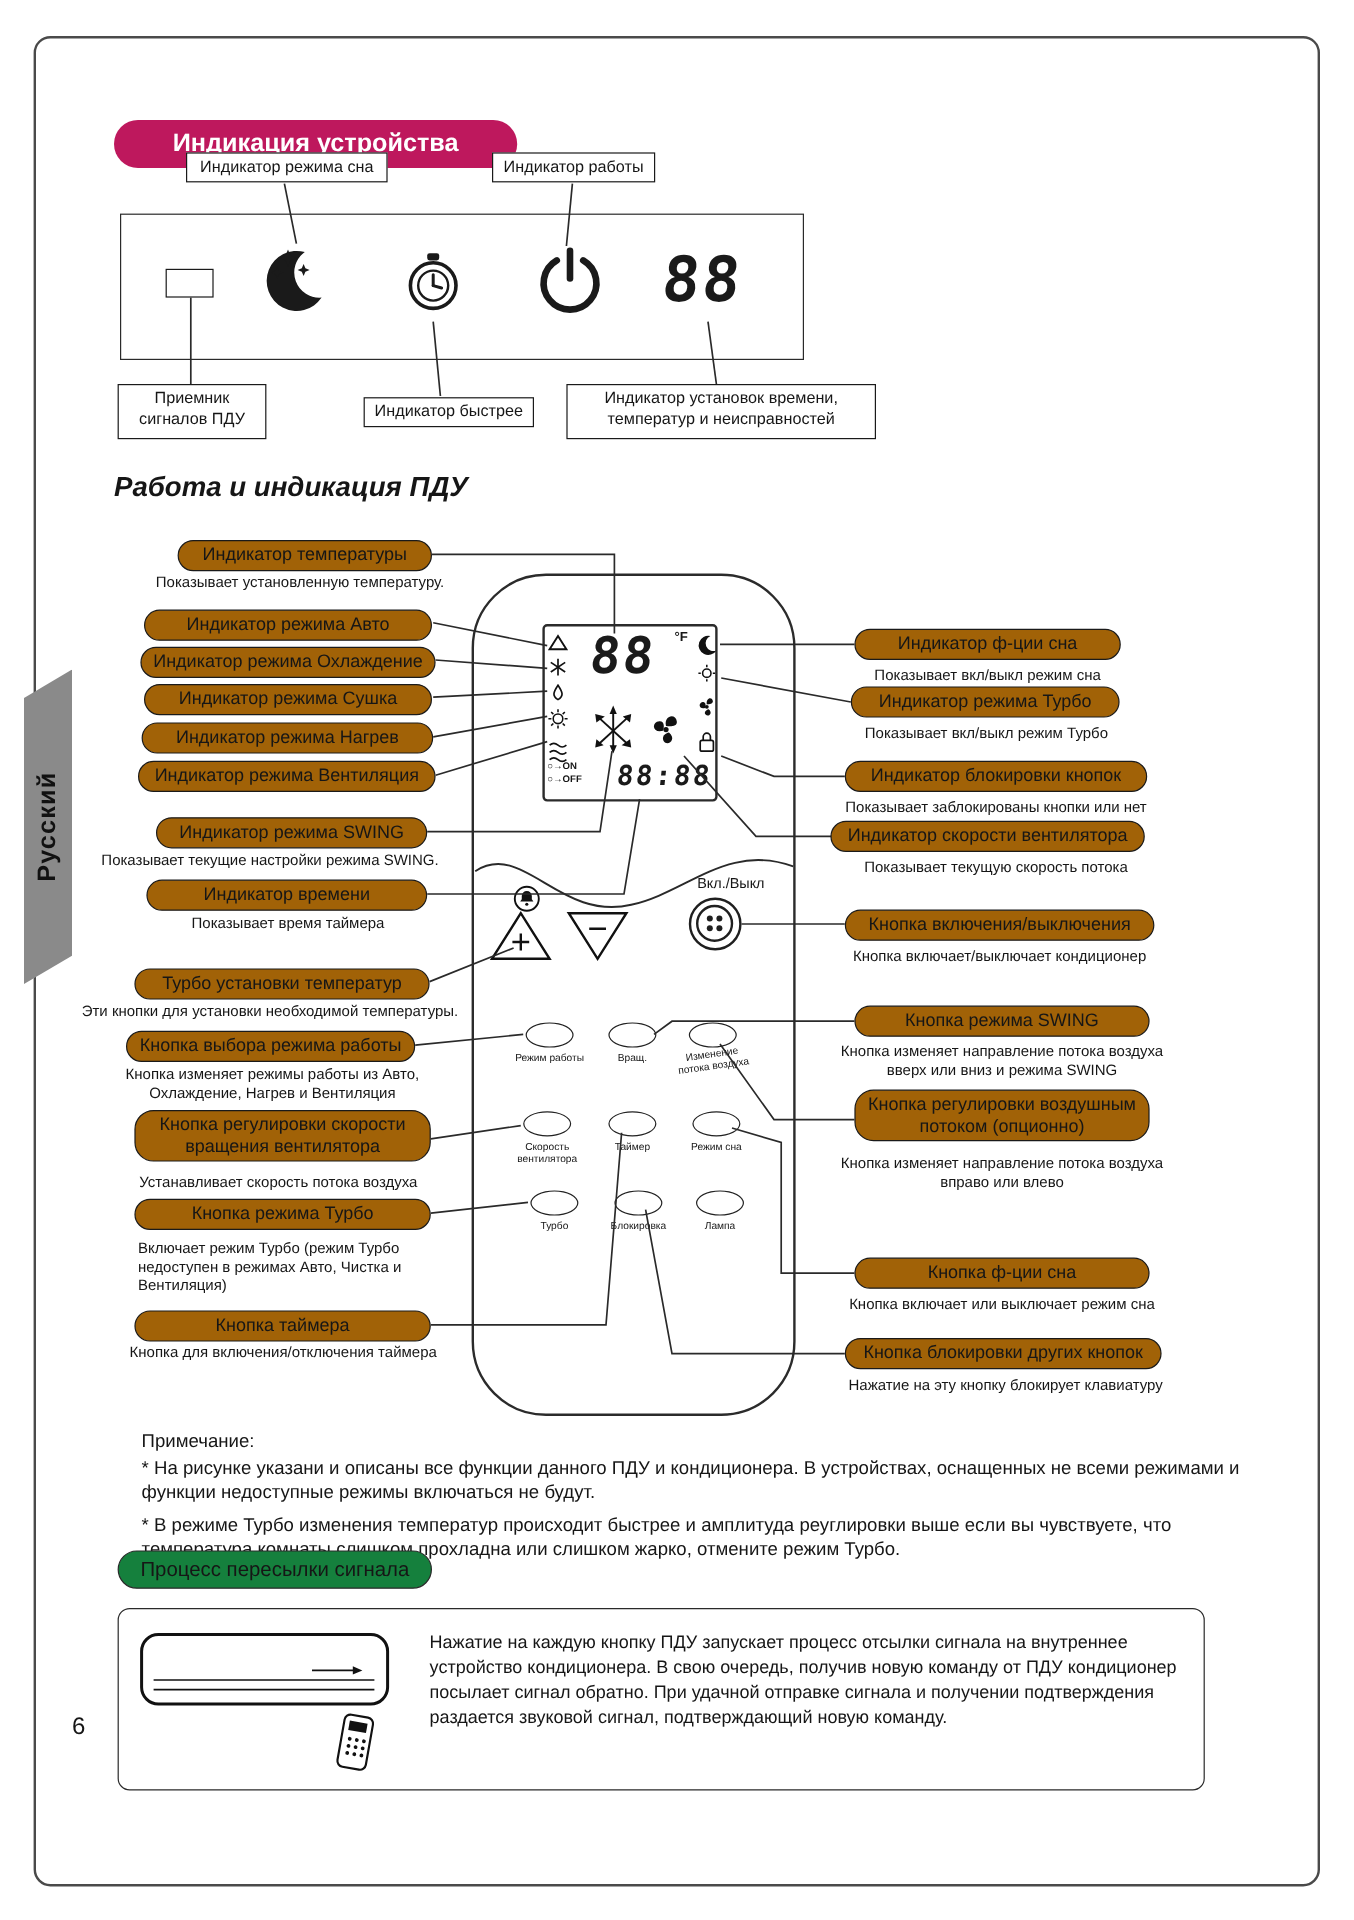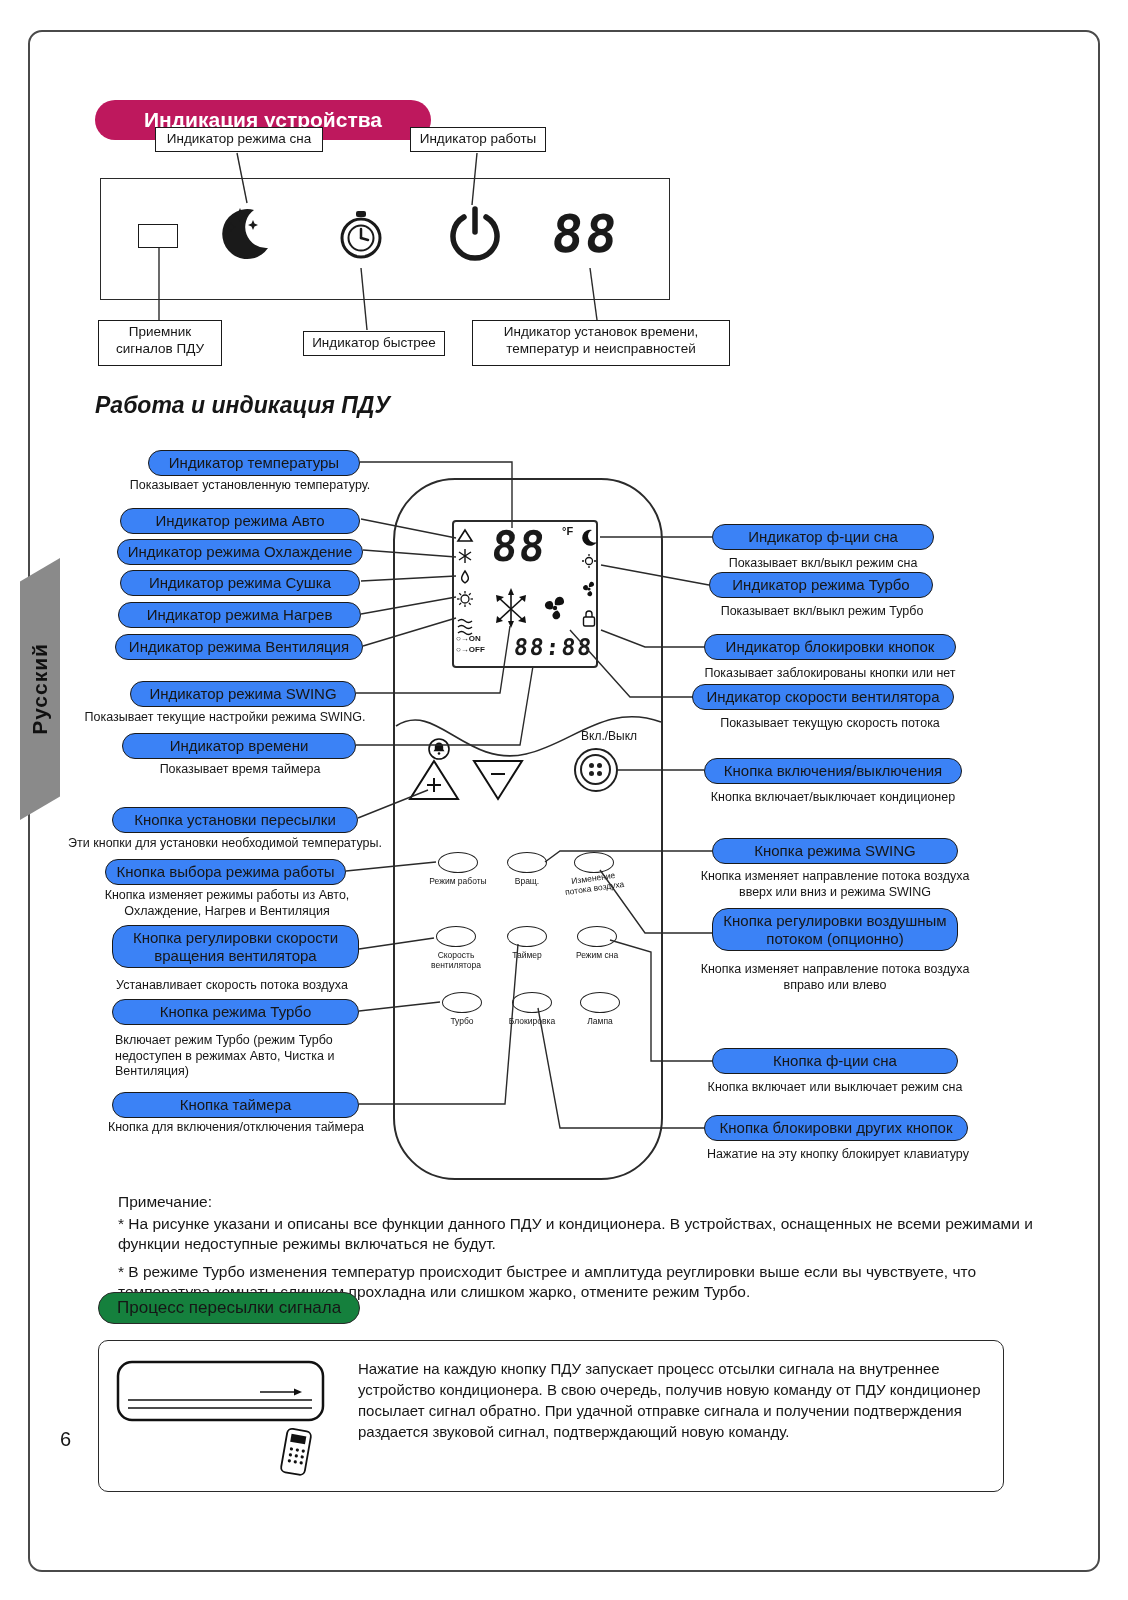--- a/index.html
+++ b/index.html
@@ -5,21 +5,21 @@
   * { margin:0; padding:0; box-sizing:border-box; }
   html,body { width:1128px; height:1600px; background:#ffffff; }
   body { font-family:"Liberation Sans", sans-serif; color:#161616; position:relative; }
   .canvas { position:absolute; left:0; top:0; width:1128px; height:1600px; }
   .abs { position:absolute; }
   .frame { position:absolute; left:28px; top:30px; width:1072px; height:1542px; border:2px solid #4a4a4a; border-radius:14px; background:#fff; }
   .lines { position:absolute; left:0; top:0; z-index:5; pointer-events:none; }
   .z10 { z-index:10; }
   .title-pill { position:absolute; left:95px; top:60px; width:336px; height:40px; background:#be185d; color:#fff; border-radius:20px; font-size:21px; font-weight:bold; text-align:center; line-height:40px; z-index:10;margin-top:40px; }
   .boxed { position:absolute; border:1.5px solid #1a1a1a; background:#fff; font-size:13.5px; text-align:center; padding:3px 8px; line-height:1.25; z-index:10; }
-  .pill { position:absolute; border:1.6px solid #1a1a1a; border-radius:16px; background:#3b82f6; text-align:center; font-size:15px; padding:3px 8px; line-height:1.18; z-index:10; }
+  .pill { position:absolute; border:1.6px solid #1a1a1a; border-radius:16px; background:#a16207; text-align:center; font-size:15px; padding:3px 8px; line-height:1.18; z-index:10; }
   .desc { position:absolute; font-size:12.5px; text-align:center; line-height:1.25; z-index:10; }
   .heading { position:absolute; font-size:23px; font-weight:bold; z-index:10;font-style:italic; }
   .seg { font-family:"DejaVu Sans Mono", monospace; font-weight:bold; display:inline-block; transform:skewX(-6deg); letter-spacing:2px; color:#1a1a1a; }
   .devbox { position:absolute; left:100px; top:178px; width:570px; height:122px; border:1.6px solid #2a2a2a; background:#fff; }
   .remote { position:absolute; left:393px; top:478px; width:270px; height:702px; border:2.2px solid #2b2b2b; border-radius:62px; background:#fff; }
   .lcd { position:absolute; left:452px; top:520px; width:146px; height:148px; border:2px solid #2b2b2b; border-radius:4px; background:#fff; }
   .oval { position:absolute; width:40px; height:21px; border:1.6px solid #222; border-radius:50%; background:#fff; }
   .btnlabel { position:absolute; width:68px; font-size:8.5px; text-align:center; line-height:1.12; }
   .side-tab { position:absolute; left:20px; top:558px; width:40px; height:262px; background:#8a8a8a; clip-path:polygon(0 9%, 100% 0, 100% 91%, 0 100%); display:flex; align-items:center; justify-content:center; z-index:12; }
   .side-tab span { writing-mode:vertical-rl; transform:rotate(180deg); font-weight:bold; font-size:21px; color:#111; letter-spacing:1px; }
@@ -118,21 +118,21 @@
   <div class="pill" style="left:120px;top:570px;width:240px">Индикатор режима Сушка</div>
   <div class="pill" style="left:118px;top:602px;width:243px">Индикатор режима Нагрев</div>
   <div class="pill" style="left:115px;top:634px;width:248px">Индикатор режима Вентиляция</div>
 
   <div class="pill" style="left:130px;top:681px;width:226px">Индикатор режима SWING</div>
   <div class="desc" style="left:75px;top:710px;width:300px">Показывает текущие настройки режима SWING.</div>
 
   <div class="pill" style="left:122px;top:733px;width:234px">Индикатор времени</div>
   <div class="desc" style="left:140px;top:762px;width:200px">Показывает время таймера</div>
 
-  <div class="pill" style="left:112px;top:807px;width:246px">Кнопка установки пересылки</div>
+  <div class="pill" style="left:112px;top:807px;width:246px">Турбо установки температур</div>
   <div class="desc" style="left:55px;top:836px;width:340px">Эти кнопки для установки необходимой температуры.</div>
 
   <div class="pill" style="left:105px;top:859px;width:241px">Кнопка выбора режима работы</div>
   <div class="desc" style="left:83px;top:888px;width:288px">Кнопка изменяет режимы работы из Авто, Охлаждение, Нагрев и Вентиляция</div>
 
   <div class="pill" style="left:112px;top:925px;width:247px">Кнопка регулировки скорости вращения вентилятора</div>
   <div class="desc" style="left:90px;top:978px;width:284px">Устанавливает скорость потока воздуха</div>
 
   <div class="pill" style="left:112px;top:999px;width:247px">Кнопка режима Турбо</div>
   <div class="desc" style="left:115px;top:1033px;width:258px;text-align:left">Включает режим Турбо (режим Турбо недоступен в режимах Авто, Чистка и Вентиляция)</div>

